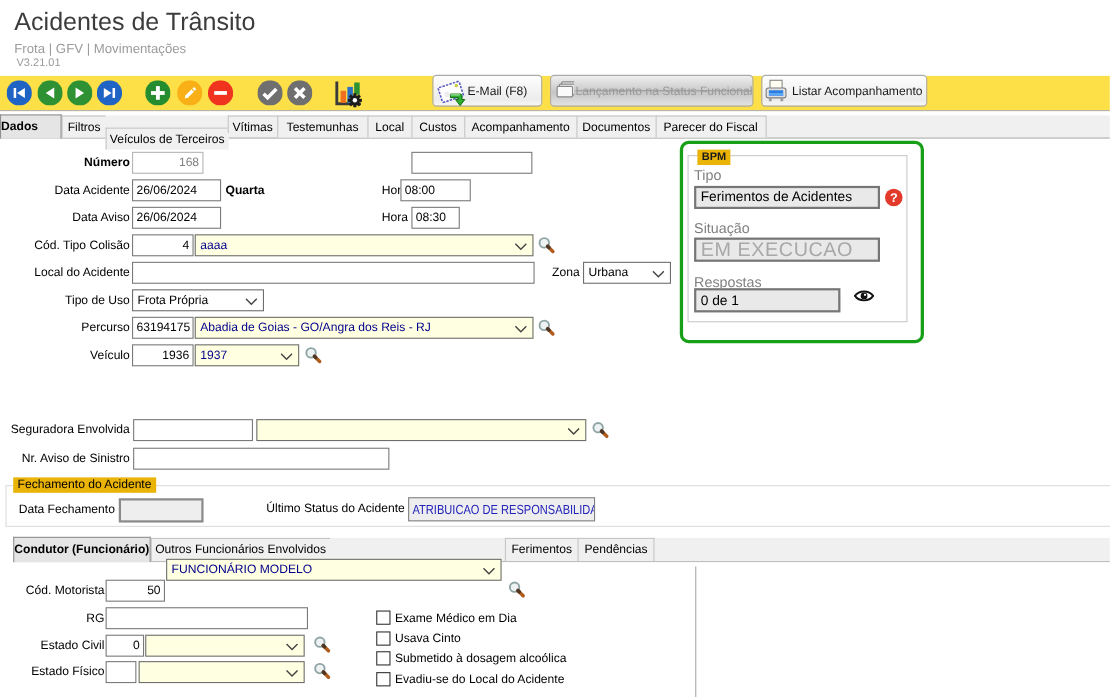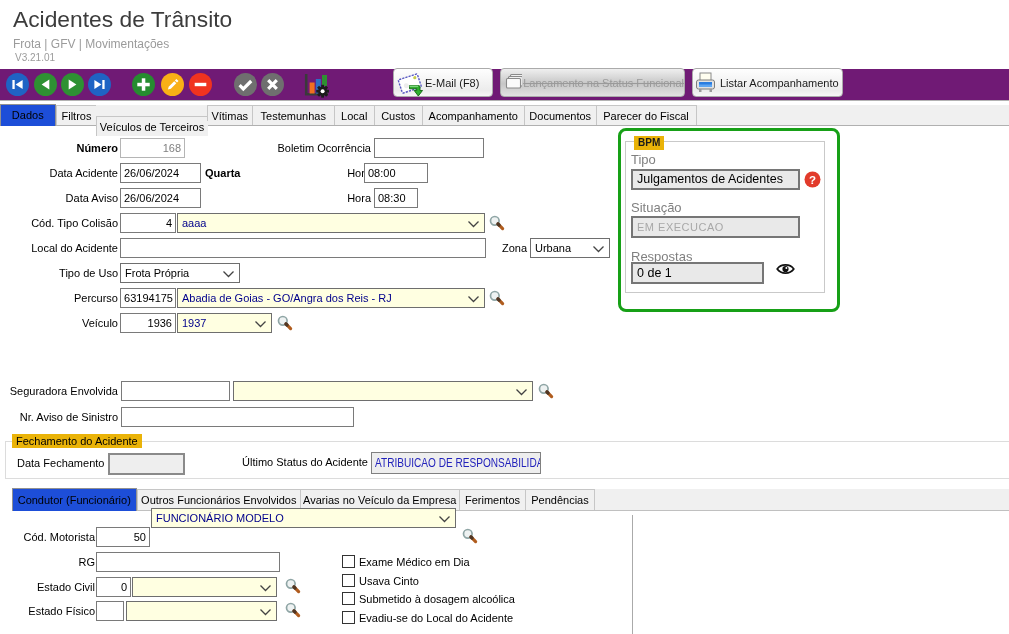--- a/index.html
+++ b/index.html
@@ -9,26 +9,26 @@
 .lbl { position:absolute; height:20px; line-height:20px; text-align:right; white-space:nowrap; }
 .llbl { position:absolute; height:20px; line-height:20px; white-space:nowrap; }
 .inp { position:absolute; height:20px; line-height:18px; background:#fff; border:1px solid #7a7a7a; padding:0 3px; white-space:nowrap; overflow:hidden; }
 .num { text-align:right; }
 .dis { border:1px solid #b5b5b5; color:#808080; }
 .combo { position:absolute; height:20px; line-height:18px; background:#ffffe1; border:1px solid #6e6e6e; color:#00008b; padding:0 16px 0 4px; white-space:nowrap; overflow:hidden; }
 .sel { position:absolute; height:20px; line-height:18px; background:#fff; border:1px solid #6e6e6e; color:#000; padding:0 16px 4px 4px; white-space:nowrap; overflow:hidden; }
 .chev { position:absolute; right:5px; top:7px; }
 .glbl { color:#808080; }
 
-#tbar { position:absolute; left:0; top:69px; width:1009px; height:32px; background:#701a75; border-bottom:1px solid #b3b3b3; }
+#tbar { position:absolute; left:0; top:69px; width:1009px; height:32px; background:#fde047; border-bottom:1px solid #b3b3b3; }
 .tbtn { position:absolute; top:-1px; height:29px; border:1px solid #ababab; border-radius:4px; background:linear-gradient(#fefefe, #ececec 80%, #f7f7f7); font-size:11px; color:#1a1a1a; display:flex; align-items:center; white-space:nowrap; }
 
 .tstrip { position:absolute; left:0; width:1009px; background:#f0f0f0; }
 .tab { position:absolute; background:#f0f0f0; border-top:1px solid #c6c6c6; border-left:1px solid #c6c6c6; text-align:center; line-height:20px; white-space:nowrap; overflow:hidden; }
-.atab { position:absolute; background:#1d4ed8; border:1px solid #919191; border-bottom:none; text-align:center; z-index:3; white-space:nowrap; }
+.atab { position:absolute; background:#e5e5e5; border:1px solid #919191; border-bottom:none; z-index:3; white-space:nowrap;font-weight:bold; }
 .fset { position:absolute; border:1px solid #dcdcdc; }
 .leg { position:absolute; background:#eab308; padding:0 4px; line-height:14px; }
 .cb { position:absolute; width:13px; height:13px; background:#fff; border:1px solid #333; }
 </style>
 </head>
 <body>
 <div id="page">
 
   <div class="abs" id="h1t" style="left:13px; top:6px; font-size:22.8px; color:#3c3c3c;">Acidentes de Trânsito</div>
   <div class="abs" style="left:13px; top:37px; font-size:12px; color:#9b9b9b;">Frota | GFV | Movimentações</div>
@@ -133,21 +133,20 @@
   <div class="tab" style="left:252px;   top:105px; width:81.5px;height:20px;">Testemunhas</div>
   <div class="tab" style="left:333.5px; top:105px; width:40.5px;height:20px;">Local</div>
   <div class="tab" style="left:374px;   top:105px; width:47.5px;height:20px;">Custos</div>
   <div class="tab" style="left:421.5px; top:105px; width:102.5px;height:20px;">Acompanhamento</div>
   <div class="tab" style="left:524px;   top:105px; width:71.5px;height:20px;">Documentos</div>
   <div class="tab" style="left:595.5px; top:105px; width:101px; height:20px; border-right:1px solid #c6c6c6;">Parecer do Fiscal</div>
   <div class="atab" style="left:0px; top:104px; width:55.5px; height:22px; line-height:21px;">Dados</div>
 
   <div class="lbl" style="left:0; top:138px; width:118px; font-weight:bold;">Número</div>
   <div class="inp dis num" style="left:120px; top:138px; width:65px;">168</div>
-  <div class="lbl" style="left:200px; top:138px; width:171px;">Boletim Ocorrência</div>
   <div class="inp" style="left:374px; top:138px; width:110px;"></div>
 
   <div class="lbl" style="left:0; top:163px; width:118px;">Data Acidente</div>
   <div class="inp" style="left:120px; top:163px; width:81px;">26/06/2024</div>
   <div class="llbl" style="left:205px; top:163px; font-weight:bold;">Quarta</div>
   <div class="lbl" style="left:200px; top:163px; width:171px;">Hora</div>
   <div class="inp" style="left:364px; top:163px; width:64px;">08:00</div>
 
   <div class="lbl" style="left:0; top:188px; width:118px;">Data Aviso</div>
   <div class="inp" style="left:120px; top:188px; width:81px;">26/06/2024</div>
@@ -196,27 +195,27 @@
   <svg class="abs" style="left:277px; top:315px;" width="17" height="17">
       <circle cx="5.8" cy="5.8" r="4.3" fill="#eef2f2" stroke="#8fa5a5" stroke-width="1.7"></circle>
       <path d="M9.2 9.2 L13.6 13.6" stroke="#b05c1e" stroke-width="3.2" stroke-linecap="round"></path>
       <path d="M8.9 8.9 L10 10" stroke="#503624" stroke-width="3.4" stroke-linecap="round"></path>
     </svg>
 
   <div class="abs" style="left:618px; top:128px; width:222px; height:184px; border:3px solid #17a017; border-radius:8px; background:#fff;"></div>
   <div class="fset" style="left:625px; top:141px; width:200px; height:152px; border-color:#c9c9c9;"></div>
   <div class="leg" style="left:634px; top:136px; color:#1a1a1a; font-size:10px; font-weight:bold;">BPM</div>
   <div class="llbl glbl" style="left:631px; top:150px; font-size:13px;">Tipo</div>
-  <div class="abs" style="left:631px; top:169px; width:169px; height:21px; background:#e9e9e9; border:2px solid #767676; line-height:17px; padding-left:4px; font-size:12.5px; white-space:nowrap; overflow:hidden;">Julgamentos de Acidentes</div>
+  <div class="abs" style="left:631px; top:169px; width:169px; height:21px; background:#e9e9e9; border:2px solid #767676; line-height:17px; padding-left:4px; font-size:12.5px; white-space:nowrap; overflow:hidden;">Ferimentos de Acidentes</div>
   <svg class="abs" style="left:804px; top:171px;" width="17" height="17">
       <circle cx="8.5" cy="8.5" r="8" fill="#e23b2b"></circle>
       <text x="8.5" y="12.5" font-size="11.5" font-weight="bold" fill="#fff" text-anchor="middle" font-family="Liberation Sans, sans-serif">?</text>
     </svg>
   <div class="llbl glbl" style="left:631px; top:198px; font-size:13px;">Situação</div>
-  <div class="abs" style="left:631px; top:216px; width:169px; height:22px; background:#e9e9e9; border:2px solid #767676; line-height:18px; padding-left:4px; color:#a8a8a8; font-size:11px; letter-spacing:0.5px; white-space:nowrap; overflow:hidden;">EM EXECUCAO</div>
+  <div class="abs" style="left:631px; top:216px; width:169px; height:22px; background:#e9e9e9; border:2px solid #767676; line-height:18px; padding-left:4px; color:#a8a8a8; font-size:18px; letter-spacing:0.5px; white-space:nowrap; overflow:hidden;">EM EXECUCAO</div>
   <div class="llbl glbl" style="left:631px; top:247px; font-size:13px;">Respostas</div>
   <div class="abs" style="left:631px; top:262px; width:133px; height:22px; background:#e9e9e9; border:2px solid #767676; line-height:18px; padding-left:4px; font-size:12.5px; white-space:nowrap; overflow:hidden;">0 de 1</div>
   <svg class="abs" style="left:776px; top:262px;" width="19" height="14">
       <path d="M1.2 7 C5 1.6 14 1.6 17.8 7 C14 12.4 5 12.4 1.2 7 Z" stroke="#111" stroke-width="1.7" fill="none"></path>
       <circle cx="9.5" cy="7" r="3.1" fill="#111"></circle>
       <circle cx="10.4" cy="6" r="1" fill="#fff"></circle>
     </svg>
 
   <div class="lbl" style="left:0; top:381px; width:118px;">Seguradora Envolvida</div>
   <div class="inp" style="left:121px; top:381px; width:109px;"></div>
@@ -235,21 +234,20 @@
 
   <div class="fset" style="left:5px; top:441px; width:1010px; height:38px;"></div>
   <div class="leg" style="left:12px; top:434px;">Fechamento do Acidente</div>
   <div class="llbl" style="left:17px; top:453px;">Data Fechamento</div>
   <div class="abs" style="left:108px; top:453px; width:77px; height:22px; background:#eee; border:2px solid #8a8a8a;"></div>
   <div class="lbl" style="left:200px; top:452px; width:168px;">Último Status do Acidente</div>
   <div class="abs" style="left:371px; top:452px; width:170px; height:22px; background:#eee; border:1px solid #808080; color:#2222bb; line-height:20px; padding-left:3px; white-space:nowrap; overflow:hidden;"><span style="display:inline-block; font-size:12px; transform:scaleX(0.84); transform-origin:0 50%;">ATRIBUICAO DE RESPONSABILIDADE</span></div>
 
   <div class="tstrip" style="left:12px; width:997px; top:488.5px; height:22px; border-bottom:1px solid #c0c0c0;"></div>
   <div class="tab" style="left:137px;   top:489px; width:162.5px; height:21px;">Outros Funcionários Envolvidos</div>
-  <div class="tab" style="left:299.5px; top:489px; width:159.5px; height:21px;">Avarias no Veículo da Empresa</div>
   <div class="tab" style="left:459px;   top:489px; width:66px; height:21px;">Ferimentos</div>
   <div class="tab" style="left:525px;   top:489px; width:70px; height:21px; border-right:1px solid #c6c6c6;">Pendências</div>
   <div class="atab" style="left:12px; top:487.5px; width:124.5px; height:23px; line-height:22px;">Condutor (Funcionário)</div>
 
   <div class="lbl" style="left:0; top:527px; width:95px;">Cód. Motorista</div>
   <div class="inp num" style="left:96px; top:527px; width:54px;">50</div>
   <div class="combo" style="left:151px; top:508px; width:305px;">FUNCIONÁRIO MODELO<svg class="chev" width="11" height="7">
         <path d="M0.5 0.5 L5.5 5.5 L10.5 0.5" stroke="#444" stroke-width="1.3" fill="none"></path>
       </svg></div>
   <svg class="abs" style="left:462px; top:528px;" width="17" height="17">

